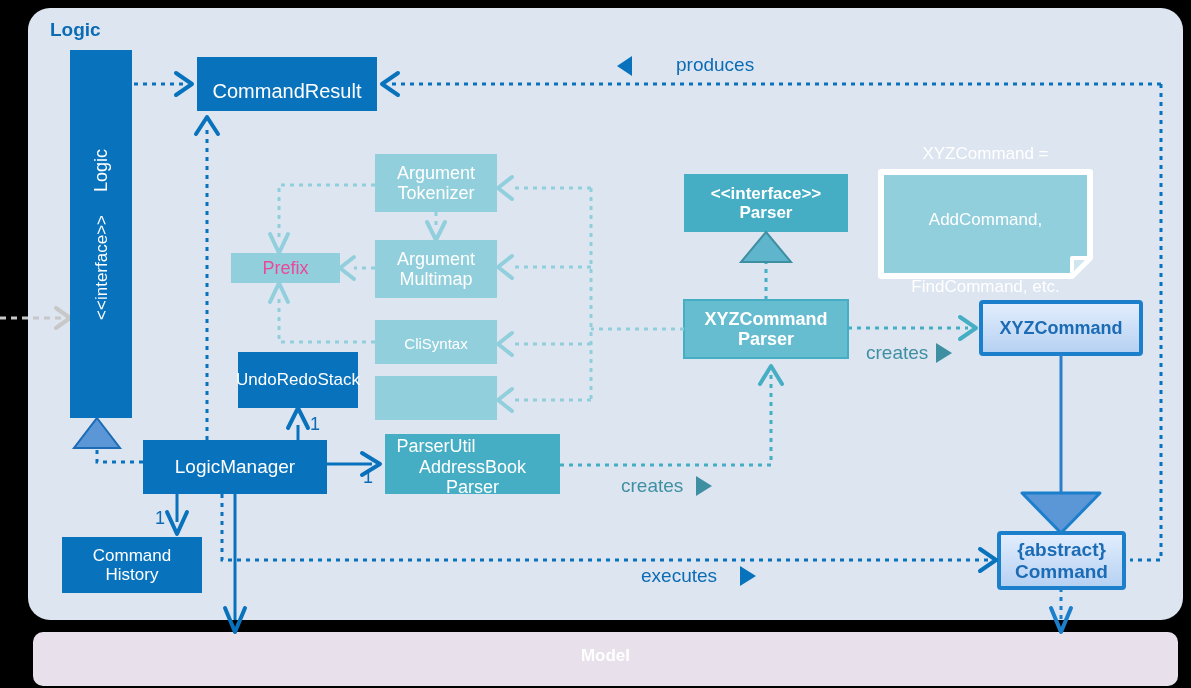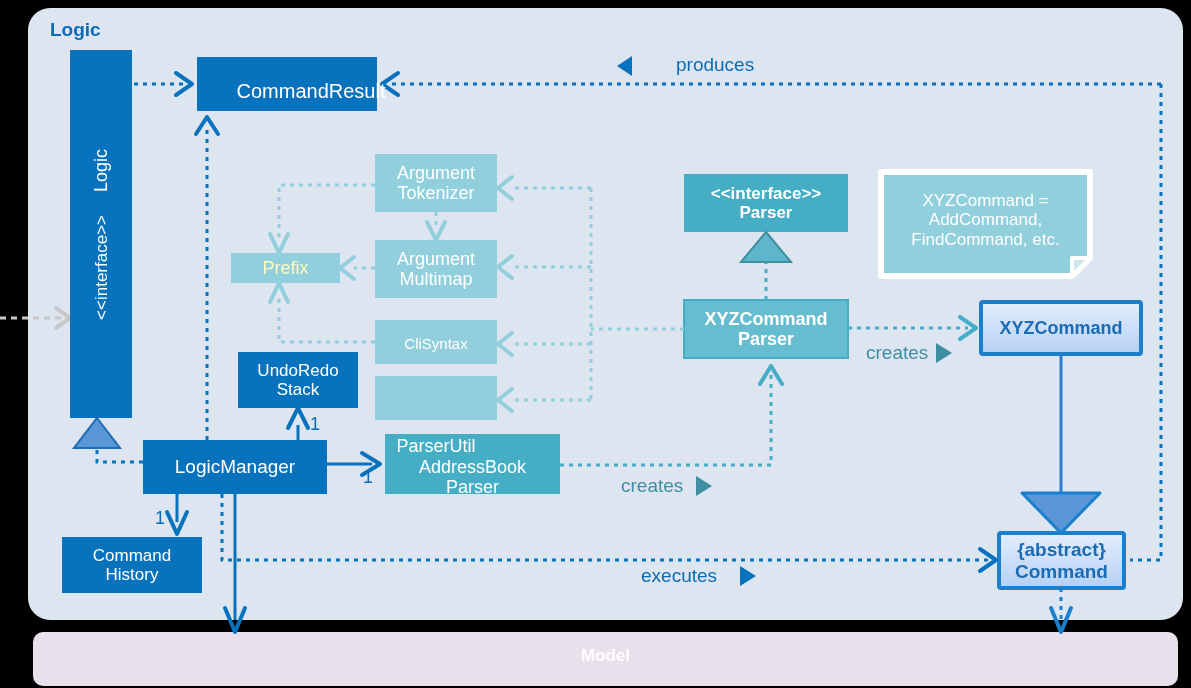--- a/index.html
+++ b/index.html
@@ -170,39 +170,39 @@
 
 <div style="position:absolute;left:70px;top:50px;width:62px;height:368px;
             display:flex;align-items:center;justify-content:center;">
   <div style="transform:rotate(-90deg);white-space:nowrap;text-align:center;color:#fff;">
     <span style="font-size:17px;">&lt;&lt;interface&gt;&gt;</span>
     <span style="display:inline-block;width:14px;"></span>
     <span style="font-size:18px;">Logic</span>
   </div>
 </div>
 
-<div class="lbl" style="left:197px;top:57px;width:180px;height:68px;color:#fff;font-size:20px;margin-left:24px;">CommandResult</div>
+<div class="lbl" style="left:197px;top:57px;width:180px;height:68px;color:#fff;font-size:20px;">CommandResult</div>
 
 <div class="lbl" style="left:375px;top:154px;width:122px;height:58px;color:#fff;font-size:18px;flex-direction:column;">
   <span>Argument</span>
   <span>Tokenizer</span>
 </div>
 
 <div class="lbl" style="left:375px;top:240px;width:122px;height:58px;color:#fff;font-size:18px;flex-direction:column;">
   <span>Argument</span>
   <span>Multimap</span>
 </div>
 
 <div class="lbl" style="left:375px;top:320px;width:122px;height:49px;color:#fff;font-size:15px;">CliSyntax</div>
 
 <div class="lbl" style="left:375px;top:376px;width:122px;height:44px;color:#fff;font-size:18px;margin-top:48px;">ParserUtil</div>
 
-<div class="lbl" style="left:231px;top:253px;width:109px;height:30px;color:#fef9c3;font-size:18px;">Prefix</div>
-
-<div class="lbl" style="left:238px;top:352px;width:120px;height:56px;color:#fff;font-size:17px;flex-direction:column;">
+<div class="lbl" style="left:231px;top:253px;width:109px;height:30px;color:#ec4899;font-size:18px;">Prefix</div>
+
+<div class="lbl" style="left:238px;top:352px;width:120px;height:56px;color:#fff;font-size:17px;flex-direction:row;">
   <span>UndoRedo</span>
   <span>Stack</span>
 </div>
 
 <div class="lbl" style="left:143px;top:440px;width:184px;height:54px;color:#fff;font-size:19px;border-radius:21px;">LogicManager</div>
 
 <div class="lbl" style="left:62px;top:537px;width:140px;height:56px;color:#fff;font-size:17px;flex-direction:column;">
   <span>Command</span>
   <span>History</span>
 </div>
@@ -215,21 +215,21 @@
 <div class="lbl" style="left:684px;top:174px;width:164px;height:58px;color:#fff;font-size:17px;font-weight:bold;flex-direction:column;">
   <span>&lt;&lt;interface&gt;&gt;</span>
   <span>Parser</span>
 </div>
 
 <div class="lbl" style="left:684px;top:300px;width:164px;height:58px;color:#fff;font-size:18px;font-weight:bold;flex-direction:column;">
   <span>XYZCommand</span>
   <span>Parser</span>
 </div>
 
-<div class="lbl" style="left:884px;top:175px;width:203px;height:90px;color:#fff;font-size:17px;flex-direction:column;">
+<div class="lbl" style="left:884px;top:175px;width:203px;height:90px;color:#fff;font-size:17px;flex-direction:column;gap:47px;">
   <span>XYZCommand =</span>
   <span>AddCommand,</span>
   <span>FindCommand, etc.</span>
 </div>
 
 <div class="lbl" style="left:981px;top:302px;width:160px;height:52px;color:#1b6bb5;font-size:18px;font-weight:bold;">XYZCommand</div>
 
 <div class="lbl" style="left:999px;top:533px;width:125px;height:55px;color:#1b6bb5;font-size:19px;font-weight:bold;flex-direction:column;">
   <span>{abstract}</span>
   <span>Command</span>

